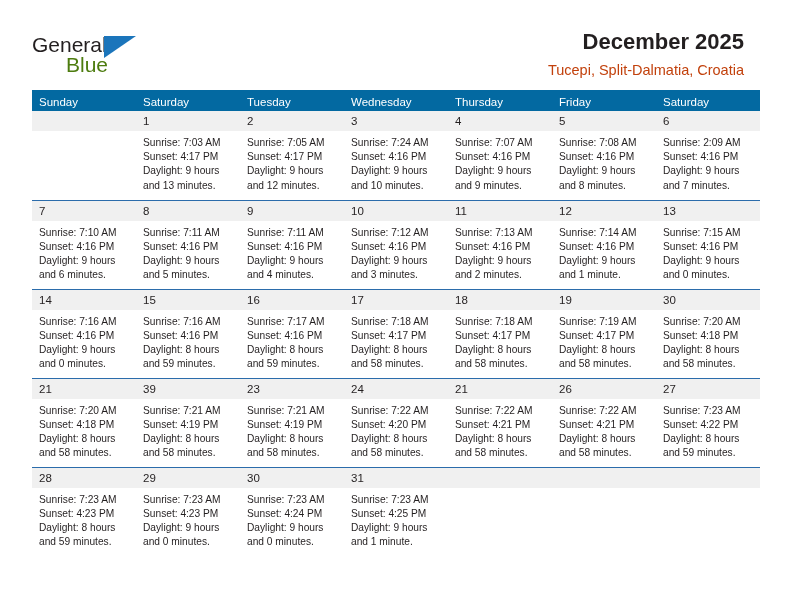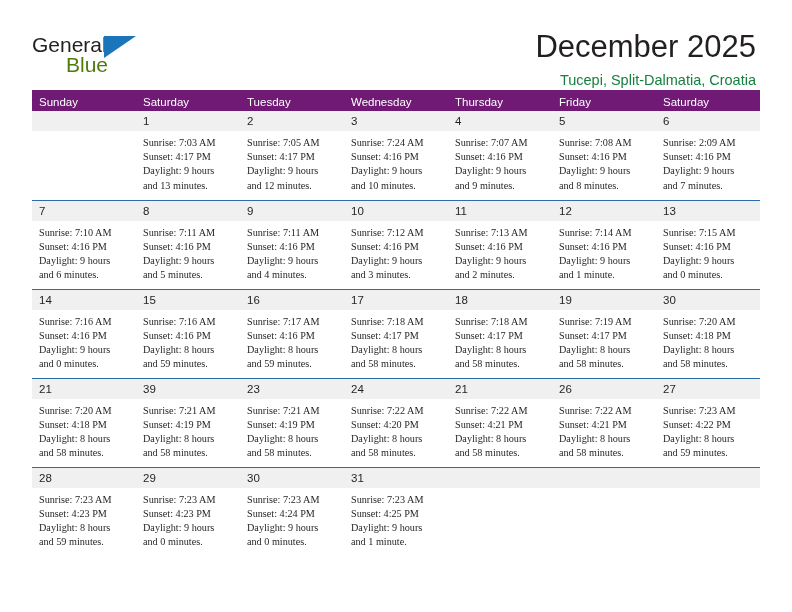--- a/index.html
+++ b/index.html
@@ -14,21 +14,21 @@
     width: 792px;
     height: 612px;
     background: #ffffff;
   }
 
   
   .header {
     display: flex;
     align-items: flex-start;
     justify-content: space-between;
-    padding: 30px 36px 0 32px;
+    padding: 30px 48px 0 32px;
     height: 76px;
   }
   .logo {
     position: relative;
     width: 120px;
     height: 48px;
     flex: 0 0 auto;
   }
   .logo-general {
     position: absolute;
@@ -50,42 +50,42 @@
     left: 72px; top: 6px;
     width: 0; height: 0;
     border-left: 32px solid #1b75bb;
     border-bottom: 22px solid transparent;
   }
   .titles {
     text-align: right;
     flex: 0 0 auto;
   }
   .month-title {
-    font-size: 31px;
-    font-weight: normal;
+    font-size: 22px;
+    font-weight: bold;
     color: #231f20;
     line-height: 1.12;
     white-space: nowrap;
   }
   .location {
     font-size: 14.5px;
-    color: #15803d;
+    color: #c2410c;
     margin-top: 7px;
     white-space: nowrap;
   }
 
   
   .calendar {
     margin: 14px 32px 0 32px;
     width: 728px;
     border-collapse: collapse;
     table-layout: fixed;
   }
   .calendar th {
-    background: #701a75;
+    background: #0369a1;
     color: #ffffff;
     font-size: 11.5px;
     font-weight: normal;
     text-align: left;
     padding: 5px 0 3px 7px;
     height: 21px;
     border: none;
   }
   .calendar td {
     vertical-align: top;
@@ -103,21 +103,20 @@
     padding: 4px 0 4px 7px;
     height: 20px;
     line-height: 12px;
   }
   .daynum.empty { color: transparent; }
   .info {
     padding: 5px 6px 0 7px;
     font-size: 10.2px;
     color: #231f20;
     line-height: 14.2px;
-    font-family: Liberation Serif, serif;
   }
   .info div { white-space: nowrap; }
 </style>
 </head>
 <body>
 
 <div class="page">
 
   <div class="header">
 

